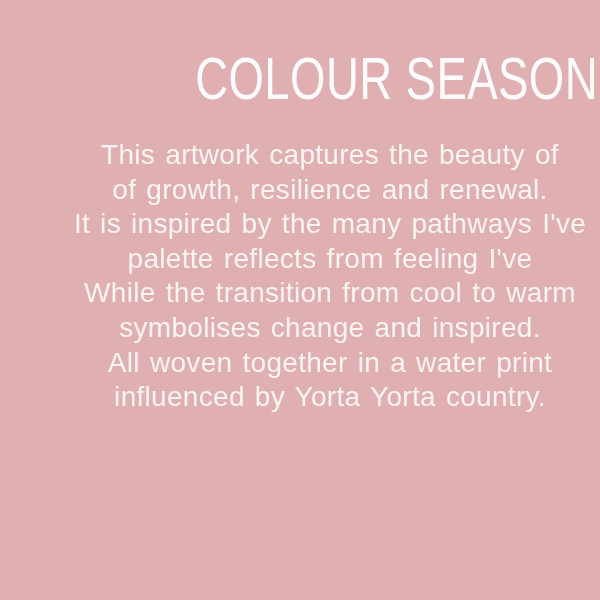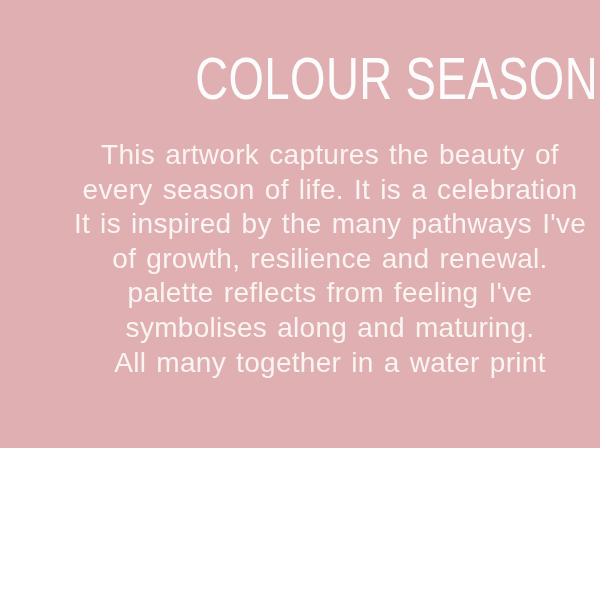--- a/index.html
+++ b/index.html
@@ -8,21 +8,21 @@
   }
   body {
     width: 600px;
     height: 600px;
     overflow: hidden;
     font-family: "Liberation Sans", sans-serif;
   }
   .card {
     position: relative;
     width: 600px;
-    height: 448px;
+    height: 600px;
   }
   .title {
     position: absolute;
     top: 46px;
     left: 140px;
     width: 460px;
     height: 66px;
     line-height: 66px;
     text-align: center;
     font-size: 60px;
@@ -49,20 +49,21 @@
   }
 </style>
 </head>
 <body>
 
 <div class="card" style="background: rgb(223, 175, 178);">
   <div class="title" style="color: rgb(253, 252, 252);">COLOUR SEASON</div>
 
   <div class="description" style="color: rgb(250, 244, 243);">
     <div class="line">This artwork captures the beauty of</div>
-    <div class="line">every season of life. It is a celebration</div>
+    <div class="line">of growth, resilience and renewal.</div>
     <div class="line">It is inspired by the many pathways I've</div>
-    <div class="line">of growth, resilience and renewal.</div>
     <div class="line">palette reflects from feeling I've</div>
-    <div class="line">symbolises along and maturing.</div>
-    <div class="line">All many together in a water print</div>
+    <div class="line">While the transition from cool to warm</div>
+    <div class="line">symbolises change and inspired.</div>
+    <div class="line">All woven together in a water print</div>
+    <div class="line">influenced by Yorta Yorta country.</div>
   </div>
 </div>
 
 </body></html>

